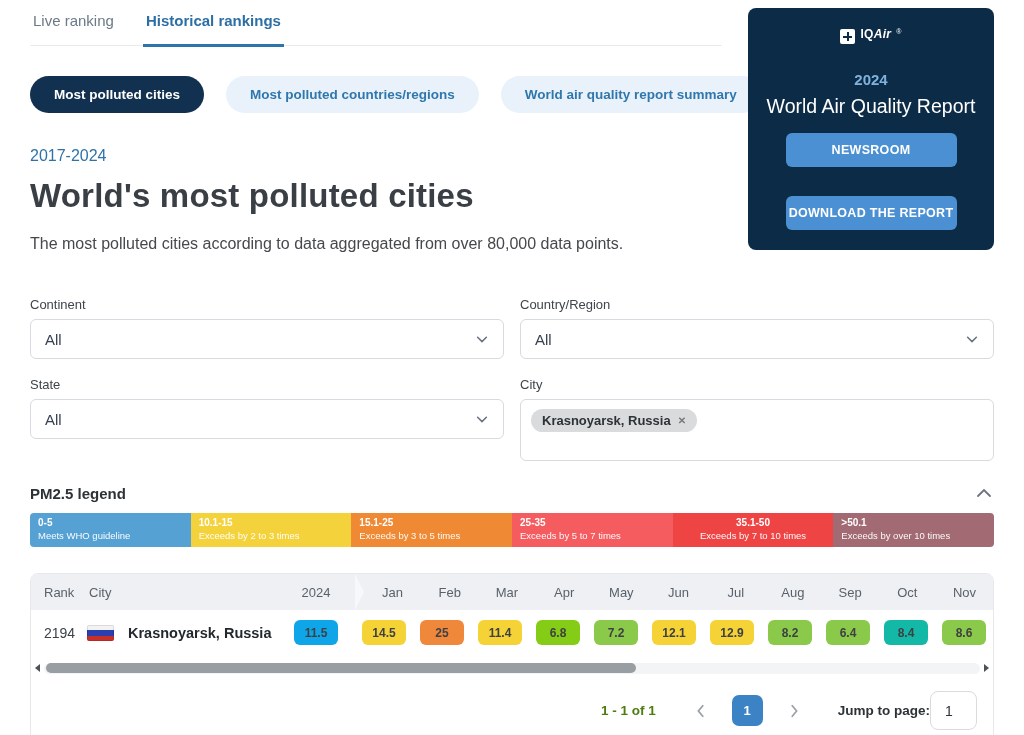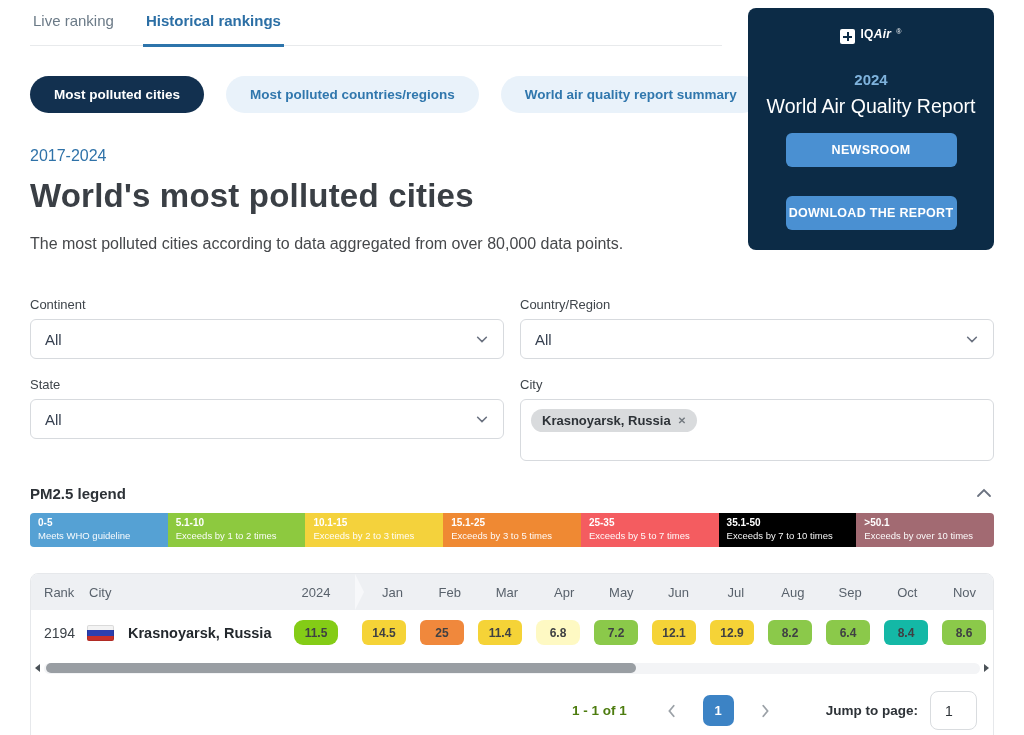--- a/index.html
+++ b/index.html
@@ -96,21 +96,21 @@
   .scroll-arrow.right { border-left:5px solid #4b5258; }
   .scroll-track { flex:1; height:11px; background:#f3f4f6; border-radius:6px; position:relative; }
   .scroll-thumb { position:absolute; left:2px; top:0.5px; width:63%; height:10px; background:#999ea3; border-radius:6px; cursor:grab; }
 
   
   .tfoot { display:flex; align-items:center; justify-content:flex-end; gap:24px; padding:12px 16px 17px 16px; }
   .range-summary { font-size:13.5px; font-weight:600; color:#4d7c0f; margin-right:14px; }
   .pg-chev { cursor:pointer; display:flex; align-items:center; }
   .pg-page { width:31px; height:31px; background:#3c83c5; border-radius:7px; color:#fff; font-size:13px; font-weight:700;
              display:flex; align-items:center; justify-content:center; cursor:pointer; }
-  .jump-wrap { display:flex; align-items:center; gap:12px; margin-left:30px; }
+  .jump-wrap { display:flex; align-items:center; margin-left:13px; }
   .jump-label { font-size:13.5px; font-weight:600; color:#2d3237; }
   .jump-input { width:47px; height:39px; border:1px solid #d9dcdf; border-radius:8px; font-family:"Liberation Sans",sans-serif;
                 font-size:14px; color:#2d3237; padding-left:14px; outline:none; }
 </style>
 </head>
 <body>
 
 <div class="content">
 
   <div class="tabs">
@@ -183,41 +183,37 @@
             <polyline points="2,8 8,2 14,8"></polyline>
           </svg>
       </div>
     </div>
     <div class="legend-bands" id="legend-bands">
   <div class="band" style="background: rgb(85, 161, 212);">
     <div class="range">0-5</div>
     <div class="desc">Meets WHO guideline</div>
   </div>
 
-  <div class="band" style="background: rgb(141, 201, 63);">
-    <div class="range">5.1-10</div>
-    <div class="desc">Exceeds by 1 to 2 times</div>
-  </div>
 
   <div class="band" style="background: rgb(244, 210, 60);">
     <div class="range">10.1-15</div>
     <div class="desc">Exceeds by 2 to 3 times</div>
   </div>
 
   <div class="band" style="background: rgb(239, 137, 51);">
     <div class="range">15.1-25</div>
     <div class="desc">Exceeds by 3 to 5 times</div>
   </div>
 
   <div class="band" style="background: rgb(244, 92, 96);">
     <div class="range">25-35</div>
     <div class="desc">Exceeds by 5 to 7 times</div>
   </div>
 
-  <div class="band" style="background: #000000;">
+  <div class="band" style="background: #ef4444; text-align: center;">
     <div class="range">35.1-50</div>
     <div class="desc">Exceeds by 7 to 10 times</div>
   </div>
 
   <div class="band" style="background: rgb(162, 106, 114);">
     <div class="range">&gt;50.1</div>
     <div class="desc">Exceeds by over 10 times</div>
   </div>
 </div>
   </div>
@@ -252,37 +248,37 @@
   <div class="th-month">Nov</div>
 </div>
     </div>
     <div class="trow">
       <div class="td-rank">2194</div>
       <div class="td-city">
         <span class="flag"></span>
         <span class="city-name">Krasnoyarsk, Russia</span>
       </div>
       <div class="td-year">
-        <span class="badge" id="year-badge" style="background: #84cc16; border-radius: 9px;">11.5</span>
+        <span class="badge" id="year-badge" style="background: #0ea5e9;">11.5</span>
       </div>
       <div class="td-months" id="month-values">
   <div class="td-month">
     <span class="badge" style="background: rgb(245, 211, 55);">14.5</span>
   </div>
 
   <div class="td-month">
     <span class="badge" style="background: rgb(240, 136, 60);">25</span>
   </div>
 
   <div class="td-month">
     <span class="badge" style="background: rgb(245, 211, 55);">11.4</span>
   </div>
 
   <div class="td-month">
-    <span class="badge" style="background: #fef9c3; border-radius: 8px;">6.8</span>
+    <span class="badge" style="background: #84cc16;">6.8</span>
   </div>
 
   <div class="td-month">
     <span class="badge" style="background: rgb(139, 201, 74);">7.2</span>
   </div>
 
   <div class="td-month">
     <span class="badge" style="background: rgb(245, 211, 55);">12.1</span>
   </div>
 

